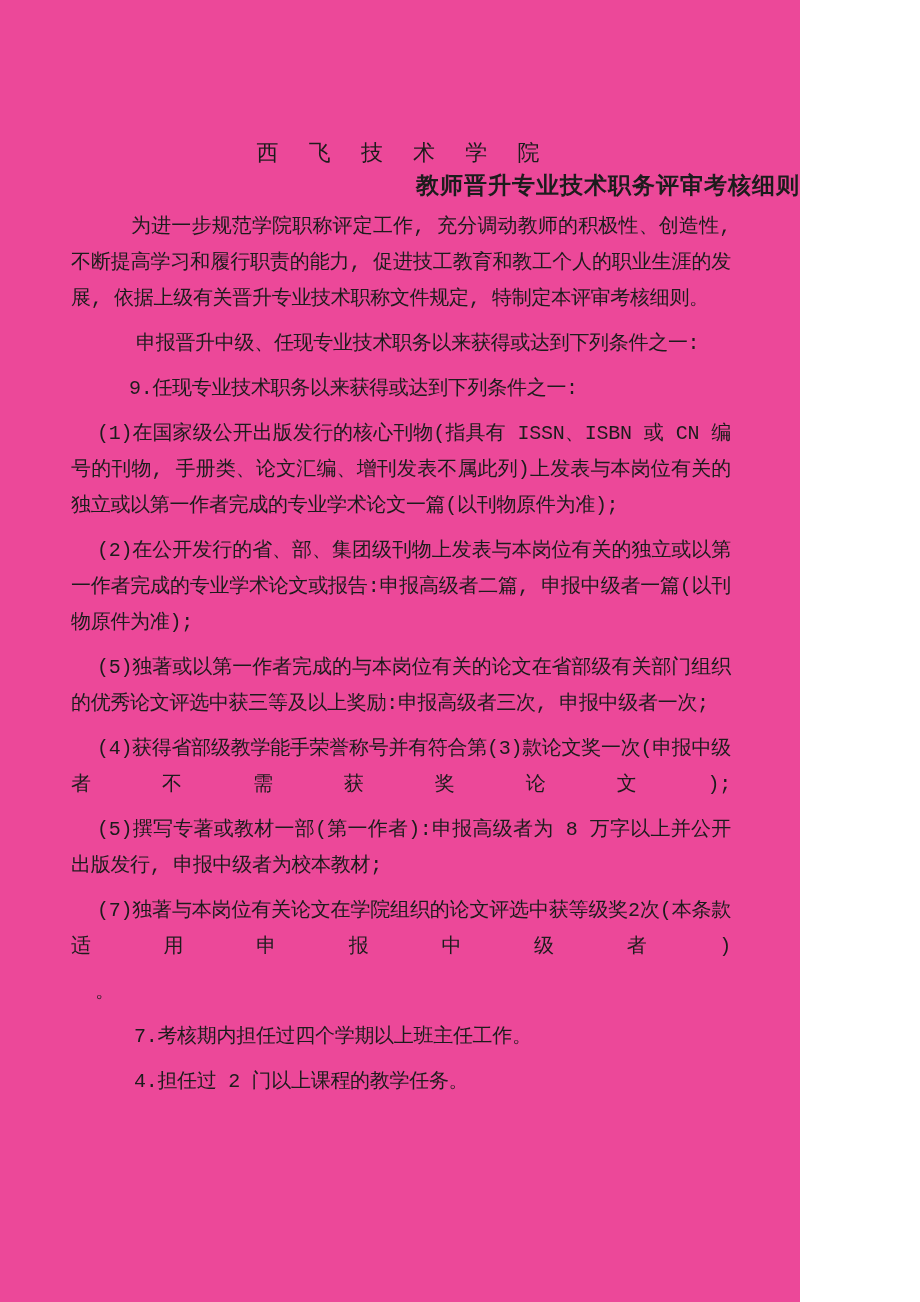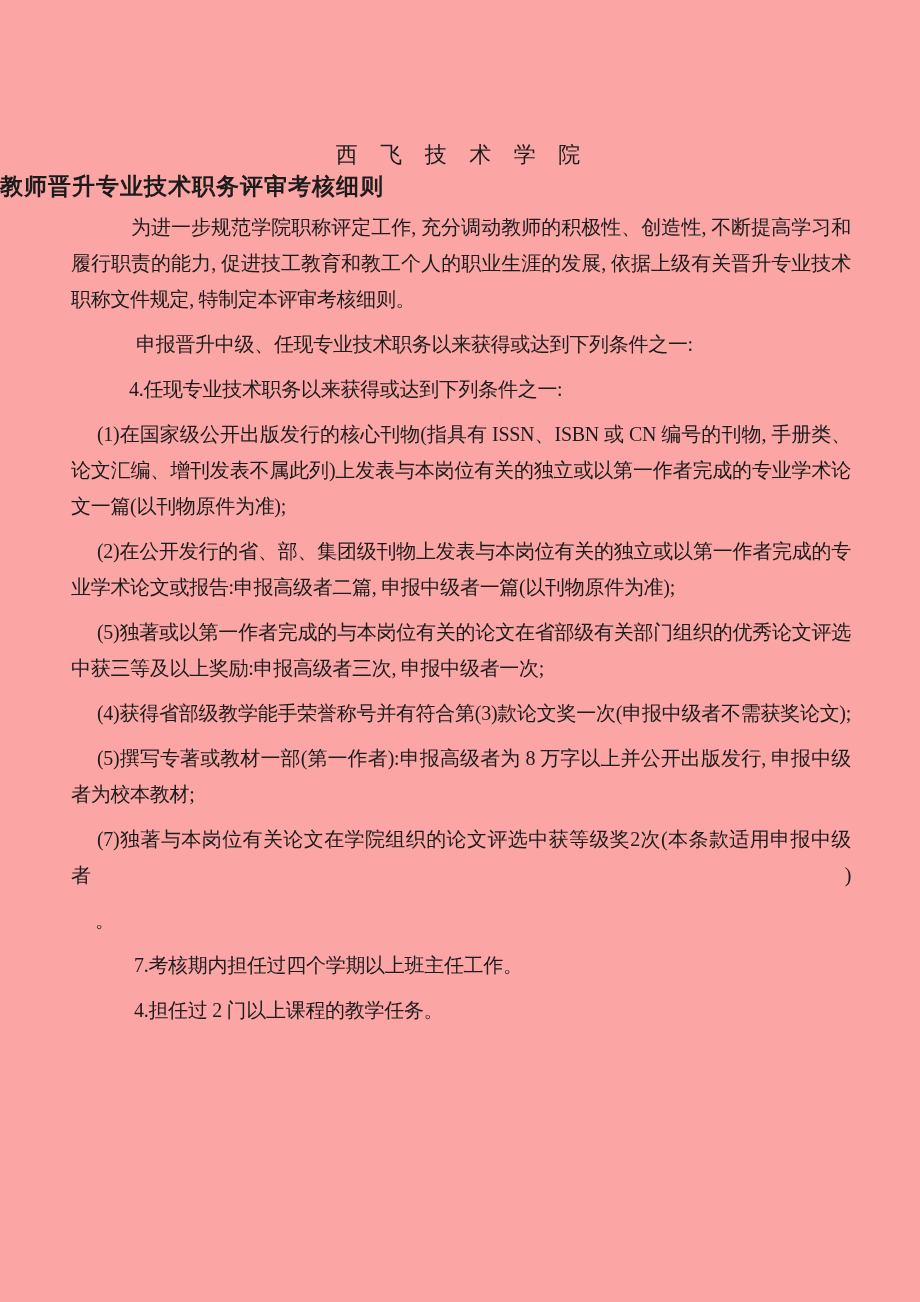--- a/index.html
+++ b/index.html
@@ -2,39 +2,39 @@
 <html><head>
 <meta charset="utf-8">
 <style>
   html, body {
     margin: 0;
     padding: 0;
     background: #ffffff;
   }
   .page {
     position: relative;
-    width: 920px;
+    width: 800px;
     height: 1302px;
-    background: #fca5a5;
+    background: #ec4899;
     color: #1c1c1c;
-    font-family: Liberation Serif, serif;
+    font-family: Liberation Mono, monospace;
     overflow: hidden;
   }
   .doc-title {
     margin: 142px 0 0 0;
     text-align: center;
     font-size: 22px;
     line-height: 26px;
     font-weight: normal;
     letter-spacing: 4px;
     word-spacing: 9px;
   }
   .doc-subtitle {
     margin: 6px 0 0 0;
-    text-align: left;
+    text-align: right;
     font-size: 23px;
     line-height: 26px;
     font-weight: bold;
     letter-spacing: 1px;
   }
   .content {
     padding: 0 60px 0 62px;
   }
   .content p {
     margin: 9px;
@@ -64,21 +64,21 @@
   <div class="doc-subtitle">教师晋升专业技术职务评审考核细则</div>
 
   <div class="content">
 
     <p class="ind-60 mt-intro">为进一步规范学院职称评定工作, 充分调动教师的积极性、创造性, 不断提高学习和履行职责的能力, 促进技工教育和教工个人的职业生涯的发展, 依据上级有关晋升专业技术职称文件规定, 特制定本评审考核细则。</p>
 
 
     <p class="ind-65">申报晋升中级、任现专业技术职务以来获得或达到下列条件之一:</p>
 
 
-    <p class="ind-58">4.任现专业技术职务以来获得或达到下列条件之一:</p>
+    <p class="ind-58">9.任现专业技术职务以来获得或达到下列条件之一:</p>
 
     <p class="ind-26">(1)在国家级公开出版发行的核心刊物(指具有 ISSN、ISBN 或 CN 编号的刊物, 手册类、论文汇编、增刊发表不属此列)上发表与本岗位有关的独立或以第一作者完成的专业学术论文一篇(以刊物原件为准);</p>
 
     <p class="ind-26">(2)在公开发行的省、部、集团级刊物上发表与本岗位有关的独立或以第一作者完成的专业学术论文或报告:申报高级者二篇, 申报中级者一篇(以刊物原件为准);</p>
 
     <p class="ind-26">(5)独著或以第一作者完成的与本岗位有关的论文在省部级有关部门组织的优秀论文评选中获三等及以上奖励:申报高级者三次, 申报中级者一次;</p>
 
     <p class="ind-26 full-line">(4)获得省部级教学能手荣誉称号并有符合第(3)款论文奖一次(申报中级者不需获奖论文);</p>
 
     <p class="ind-26 gap-before">(5)撰写专著或教材一部(第一作者):申报高级者为 8 万字以上并公开出版发行, 申报中级者为校本教材;</p>

